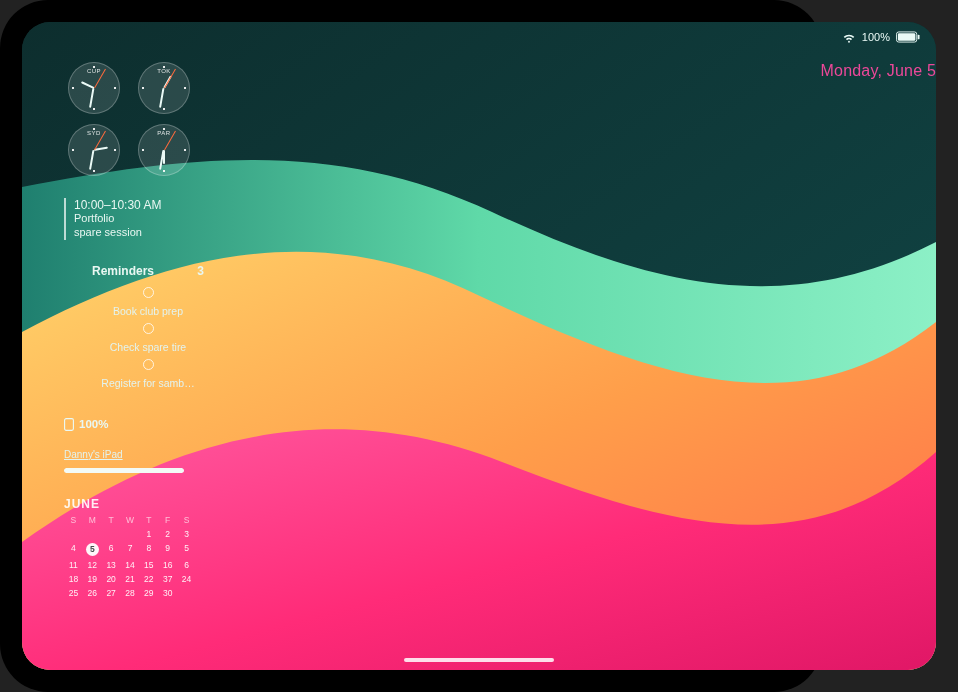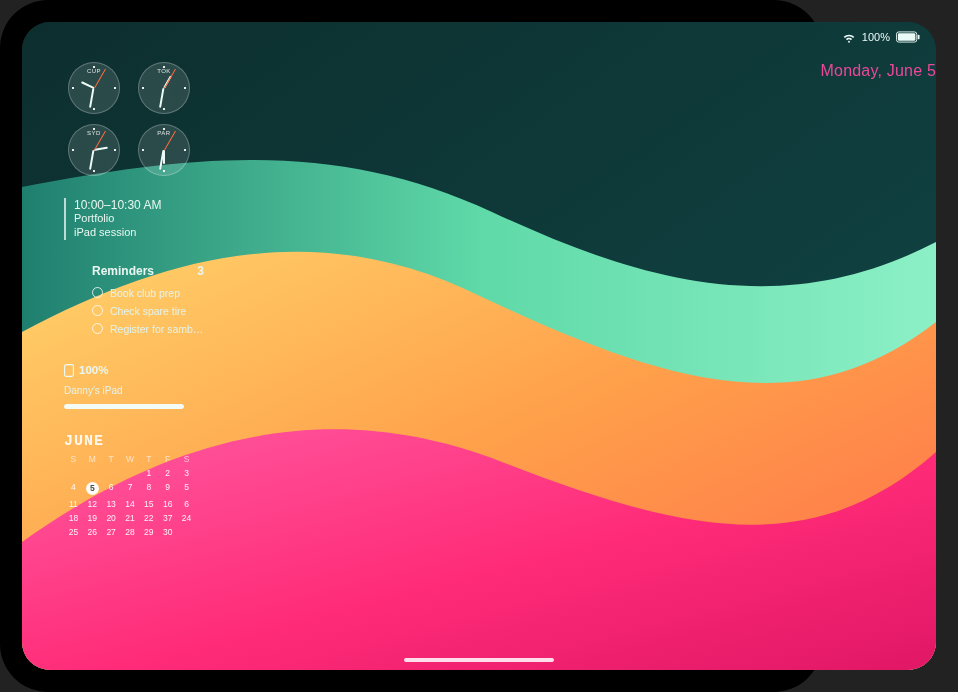--- a/index.html
+++ b/index.html
@@ -87,44 +87,44 @@
     margin-top: 18px;
     border-left: 2px solid rgba(255,255,255,0.7);
     padding-left: 8px;
   }
   .event-time { font-size: 12px; color: #e9f7f2; }
   .event-title { font-size: 11px; line-height: 1.25; color: #e9f7f2; }
 
   
   .reminders-widget { margin-top: 24px; margin-left: 28px; }
   .reminders-header { display: flex; justify-content: space-between; font-size: 12px; font-weight: 600; margin-bottom: 6px; }
-  .reminder-item { display: flex; align-items: center; gap: 7px; padding: 3px 0; font-size: 10.5px; color: #e3f3ee; }
+  .reminder-item { display: flex; align-items: center; gap: 7px; padding: 3px 0; font-size: 10.5px; color: #e3f3ee; flex-direction: column; }
   .reminder-circle {
     width: 11px; height: 11px; border-radius: 50%;
     border: 1.4px solid rgba(255,255,255,0.8);
     flex: none;
   }
 
   
   .battery-widget { margin-top: 26px; }
   .battery-widget-header { display: flex; align-items: center; gap: 5px; font-size: 11.5px; font-weight: 600; }
   .ipad-mini-icon svg { width: 10px; height: 13px; display: block; }
-  .battery-device { font-size: 10px; color: #e3f3ee; margin-top: 8px; }
+  .battery-device { font-size: 10px; color: #e3f3ee; margin-top: 18px; text-decoration: underline; }
   .battery-bar {
     margin-top: 8px; width: 120px; height: 5px; border-radius: 3px;
     background: rgba(255,255,255,0.25); position: relative; overflow: hidden;
   }
   .battery-fill {
     position: absolute; left: 0; top: 0; bottom: 0;
     background: #f3fbf7; border-radius: 3px;
   }
 
   
   .month-widget { margin-top: 24px; width: 132px; }
-  .month-name { font-size: 15px; font-weight: 700; letter-spacing: 1px; color: rgba(255,255,255,0.9); font-family: Liberation Mono, monospace; }
+  .month-name { font-size: 12px; font-weight: 700; letter-spacing: 1px; color: rgba(255,255,255,0.9); }
   .dow-row, .week-row {
     display: grid; grid-template-columns: repeat(7, 1fr);
     text-align: center; font-size: 8.5px;
   }
   .dow-row { color: rgba(255,255,255,0.65); margin-top: 3px; }
   .week-row { color: rgba(255,255,255,0.92); margin-top: 2px; }
   .day-cell { padding: 1px 0; }
   .day-cell.dim { color: rgba(255,255,255,0.35); }
   .day-cell.today span {
     display: inline-flex; width: 13px; height: 13px; border-radius: 50%;
@@ -228,21 +228,21 @@
               <div class="hand hour" style="transform:rotate(180deg)"></div>
               <div class="hand min" style="transform:rotate(190deg)"></div>
               <div class="hand sec" style="transform:rotate(30deg)"></div>
             </div>
           </div>
         </div>
 
       <div class="event-widget">
         <div class="event-time">10:00–10:30 AM</div>
         <div class="event-title">Portfolio</div>
-        <div class="event-title">iPad session</div>
+        <div class="event-title">spare session</div>
       </div>
 
       <div class="reminders-widget">
         <div class="reminders-header">
           <span>Reminders</span>
           <span>3</span>
         </div>
         <div id="reminders-list">
             <div class="reminder-item">
               <span class="reminder-circle"></span>

